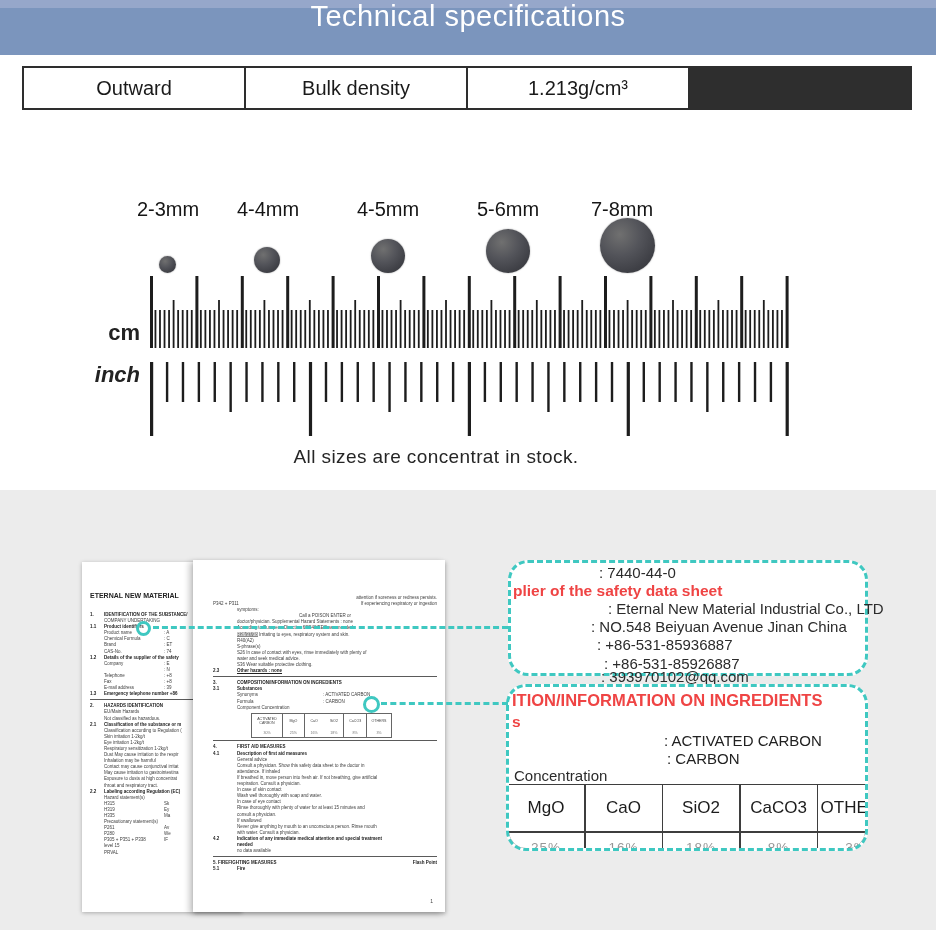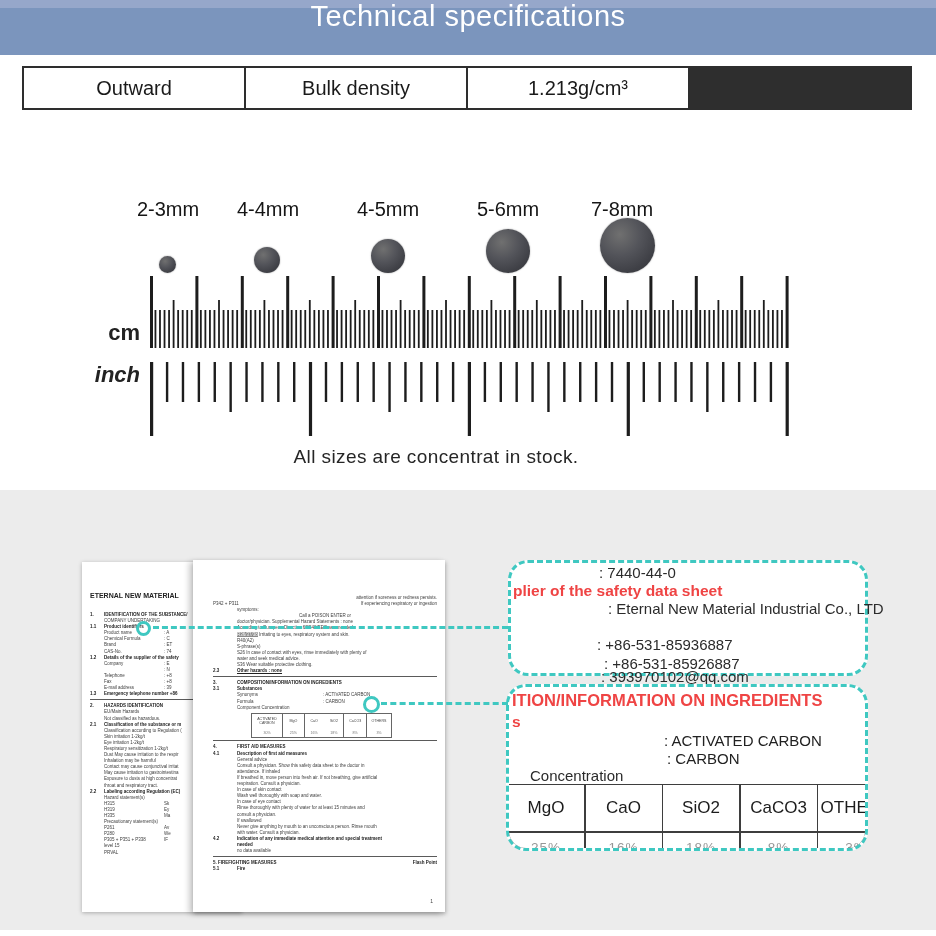--- a/index.html
+++ b/index.html
@@ -482,31 +482,32 @@
   <div class="magcircle magcircle" style="left:136px; top:621px; width:15px; height:15px;"></div>
 
   <div class="magcircle magircle" style="left:363px; top:696px; width:17px; height:17px; display:block"></div>
   <div class="dashline" style="left:153px; top:626px; width:355px;"></div>
   <div class="dashline" style="left:381px; top:702px; width:127px;"></div>
 
   <div class="callout co1">
     <div class="co-line" style="left:88px; top:1px;">: 7440-44-0</div>
     <div class="co-line bold" style="left:2px; top:19px;">plier of the safety data sheet</div>
     <div class="co-line" style="left:97px; top:37px;">: Eternal New Material Industrial Co., LTD</div>
+    <div class="co-line" style="left:80px; top:55px;">: NO.548  Beiyuan Avenue Jinan China</div>
     <div class="co-line" style="left:86px; top:73px;">: +86-531-85936887</div>
     <div class="co-line" style="left:93px; top:92px;">: +86-531-85926887</div>
     <div class="co-line" style="left:90px; top:105px;">: 393970102@qq.com</div>
   </div>
 
   <div class="callout co2">
     <div class="co-line bold" style="left:3px; top:4px; font-size:16.5px;">ITION/INFORMATION ON INGREDIENTS</div>
     <div class="co-line bold" style="left:3px; top:26px;">s</div>
     <div class="co-line" style="left:155px; top:45px; color:#222;">: ACTIVATED CARBON</div>
     <div class="co-line" style="left:158px; top:63px; color:#222;">: CARBON</div>
-    <div class="co-line" style="left:21px; top:80px;">Concentration</div>
+    <div class="co-line" style="left:5px; top:80px;">Concentration</div>
     <div class="tbl" id="ingTable">
         <div class="th">MgO</div>
         <div class="th">CaO</div>
         <div class="th">SiO2</div>
         <div class="th">CaCO3</div>
         <div class="th">OTHERS</div>
         <div class="td">25%</div>
         <div class="td">16%</div>
         <div class="td">18%</div>
         <div class="td">8%</div>

